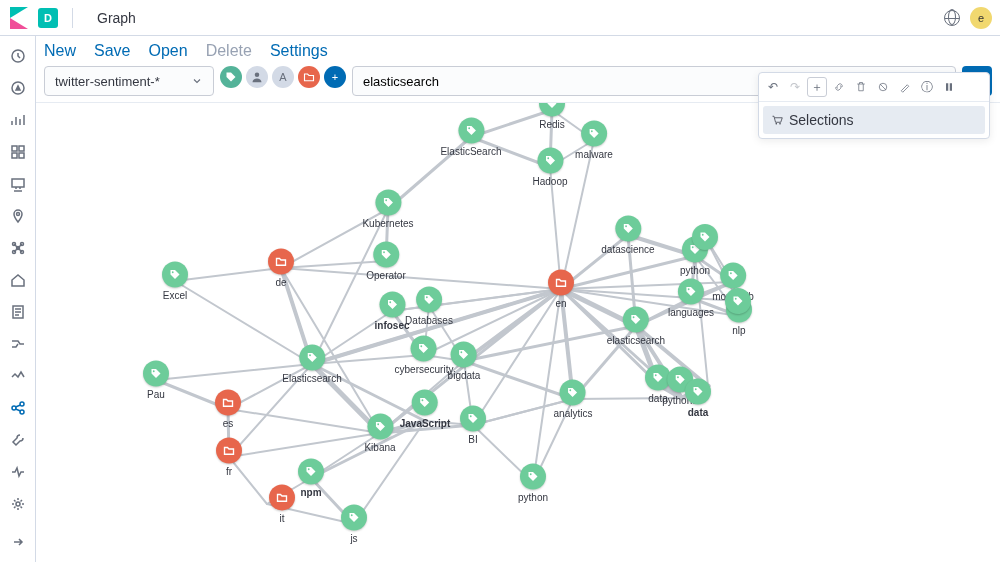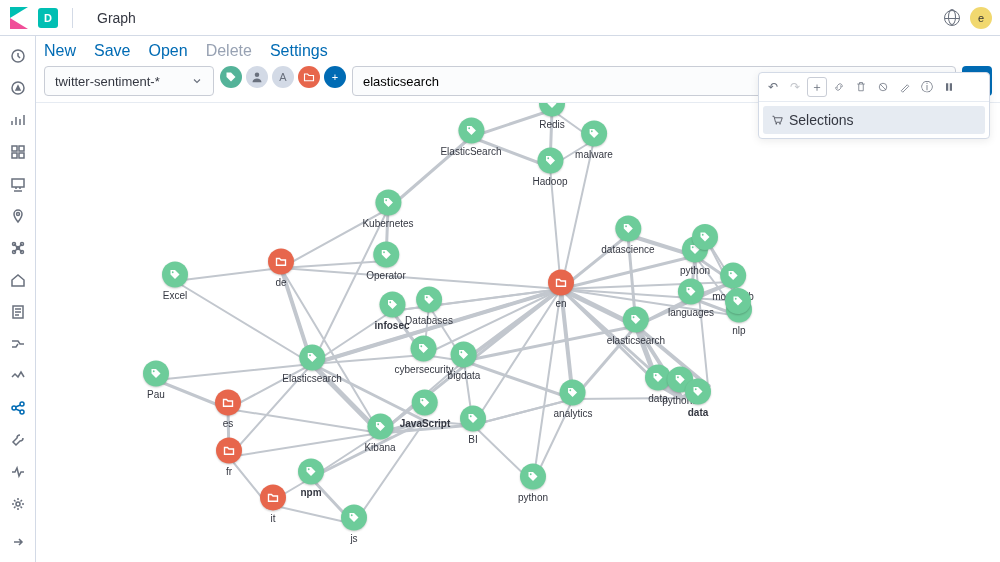--- a/index.html
+++ b/index.html
@@ -612,21 +612,21 @@
         </div>
         <div class="node" style="left: 497px; top: 380px;">
           <div class="dot green" style="color: rgb(109, 204, 154);">
             <svg class="tag-ic" viewBox="0 0 16 16">
               <path d="M2 2h6l6 6-6 6-6-6z" fill="#fff"></path>
               <circle cx="5" cy="5" r="1.2" fill="currentColor"></circle>
             </svg>
           </div>
           <div class="lbl">python</div>
         </div>
-        <div class="node" style="left: 237px; top: 401px;">
+        <div class="node" style="left: 246px; top: 401px;">
           <div class="dot red" style="color: rgb(231, 102, 76);">
             <svg class="folder-ic" viewBox="0 0 16 16">
               <path d="M2 4h4l2 2h6v7H2z" fill="none" stroke="#fff" stroke-width="1.8"></path>
             </svg>
           </div>
           <div class="lbl">it</div>
         </div>
         <div class="node" style="left: 318px; top: 421px;">
           <div class="dot green" style="color: rgb(109, 204, 154);">
             <svg class="tag-ic" viewBox="0 0 16 16">

